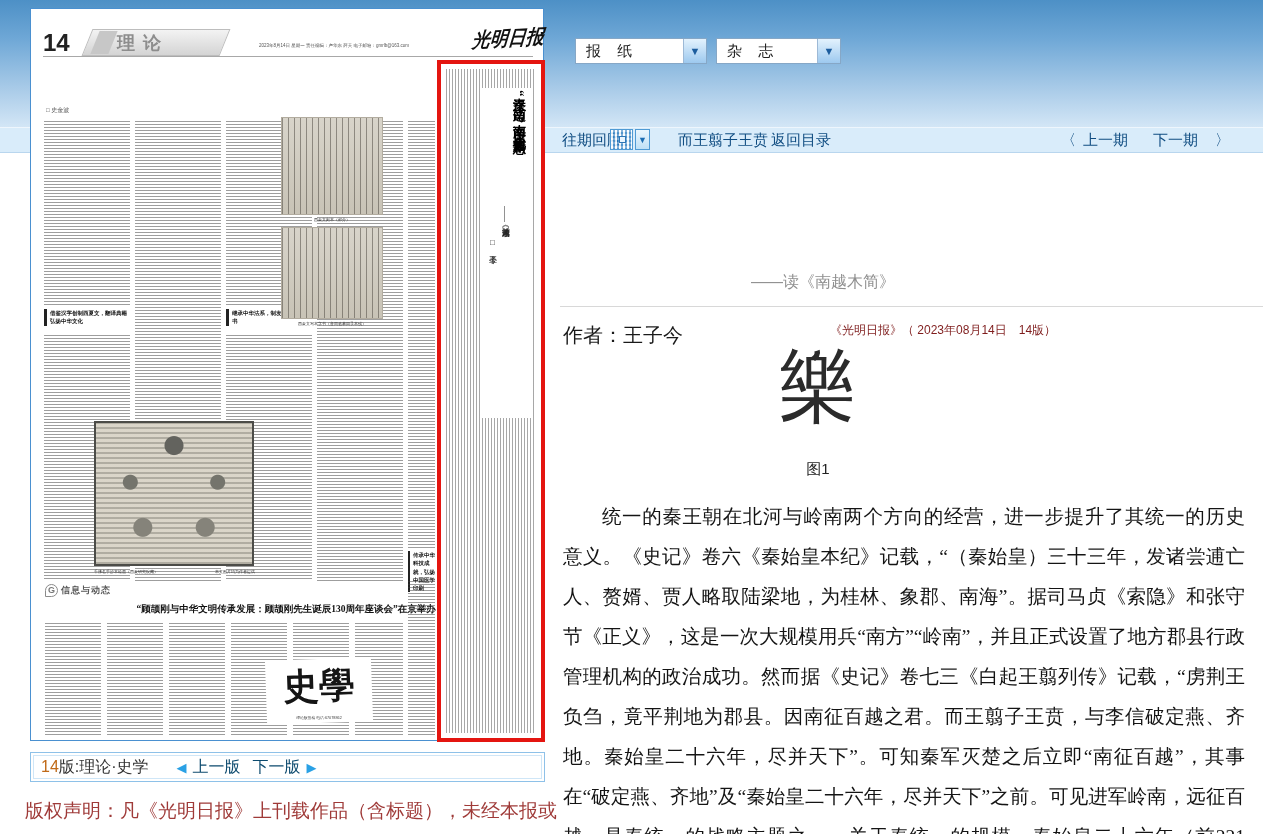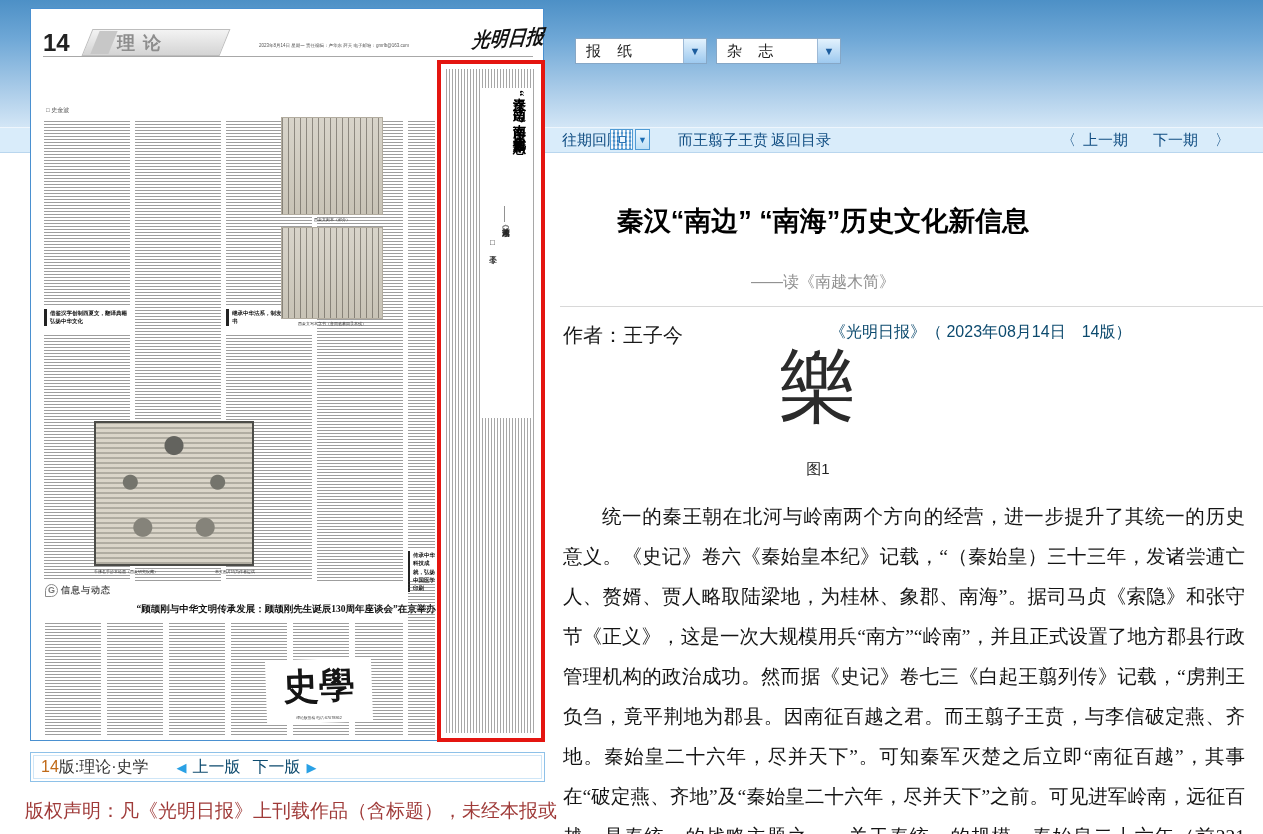--- a/index.html
+++ b/index.html
@@ -29,21 +29,21 @@
   .cal-btn .dot { position:absolute; left:8px; top:6px; width:7px; height:7px; background:#eaf5fe; border:1px solid #2f77b6; }
   .cal-drop { position:absolute; left:635px; top:129px; width:15px; height:21px; border:1px solid #4f9ad4;
     background:linear-gradient(180deg,#eaf6fe,#bfe0f6); color:#1c6db3; font-size:9px; text-align:center; line-height:20px; cursor:pointer; }
 
   
   .a-title { position:absolute; left:563px; top:203px; width:520px; text-align:center;
     font-size:27px; font-weight:bold; color:#000; font-family:"Liberation Sans",sans-serif; }
   .a-sub { position:absolute; left:563px; top:272px; width:520px; text-align:center; font-size:16px; color:#8f8f8f; }
   .a-rule { position:absolute; left:560px; top:306px; width:703px; height:0; border-top:1px solid #d8d8d8; }
   .a-author { position:absolute; left:563px; top:322px; font-size:20px; color:#1a1a1a; }
-  .a-source { position:absolute; left:830px; top:322px; font-size:16px; color:#0c4a6e;text-align:center; }
+  .a-source { position:absolute; left:830px; top:322px; font-size:12px; color:#7f1d1d;text-align:center; }
   .a-fig { position:absolute; left:563px; top:348px; width:510px; text-align:center;
     font-family:"Liberation Serif",serif; font-size:78px; line-height:1; color:#2b2b2b; }
   .a-figcap { position:absolute; left:563px; top:460px; width:510px; text-align:center; font-size:15px; color:#222; }
   .a-body { position:absolute; left:563px; top:497px; width:682px; font-size:19.5px; line-height:40px;
     color:#141414; text-align:justify; text-indent:2em; font-family:"Liberation Serif",serif; }
 
   
   .paper { position:absolute; left:30px; top:8px; width:514px; height:733px; background:#fff; border:1px solid #4a90d0; }
   .p-abs { position:absolute; }
   .p-num { left:12px; top:20px; font-size:24px; color:#222; font-weight:bold; }
@@ -128,21 +128,20 @@
       <span class="dot"></span>
     </div>
   <div class="cal-drop">▼</div>
   <div class="nav-item" style="left:678px;">而王翦子王贲</div>
   <div class="nav-item" style="left:771px;">返回目录</div>
   <div class="nav-item" style="left:1061px;">〈</div>
   <div class="nav-item" style="left:1083px;">上一期</div>
   <div class="nav-item" style="left:1153px;">下一期</div>
   <div class="nav-item" style="left:1215px;">〉</div>
 
-  <div class="a-title">秦汉“南边” “南海”历史文化新信息</div>
   <div class="a-sub">——读《南越木简》</div>
   <div class="a-rule"></div>
   <div class="a-author">作者：王子今</div>
   <div class="a-source">《光明日报》（ 2023年08月14日　14版）</div>
   <div class="a-fig">樂</div>
   <div class="a-figcap">图1</div>
   <div class="a-body">统一的秦王朝在北河与岭南两个方向的经营，进一步提升了其统一的历史意义。《史记》卷六《秦始皇本纪》记载，“（秦始皇）三十三年，发诸尝逋亡人、赘婿、贾人略取陆梁地，为桂林、象郡、南海”。据司马贞《索隐》和张守节《正义》，这是一次大规模用兵“南方”“岭南”，并且正式设置了地方郡县行政管理机构的政治成功。然而据《史记》卷七三《白起王翦列传》记载，“虏荆王负刍，竟平荆地为郡县。因南征百越之君。而王翦子王贲，与李信破定燕、齐地。秦始皇二十六年，尽并天下”。可知秦军灭楚之后立即“南征百越”，其事在“破定燕、齐地”及“秦始皇二十六年，尽并天下”之前。可见进军岭南，远征百越，是秦统一的战略主题之一。关于秦统一的规模，秦始皇二十六年（前221年）已自称疆土“南至北向户”，琅邪刻石有“皇帝之土”“南尽北户”文字（《史记》卷六</div>
 
   <div class="paper">
     <div class="p-abs p-num">14</div>

